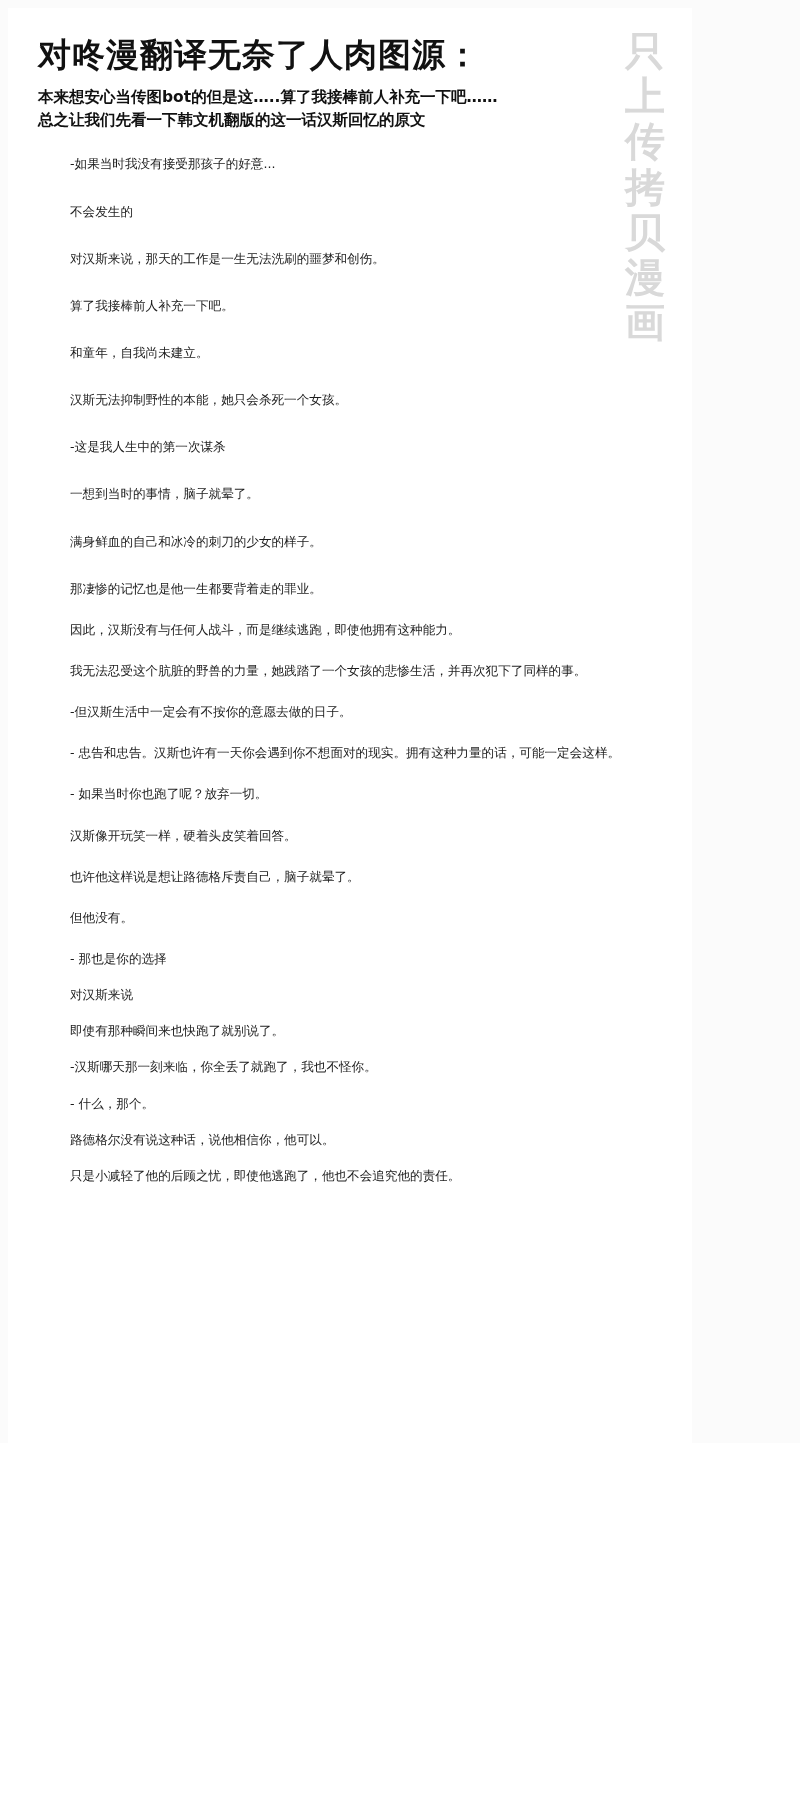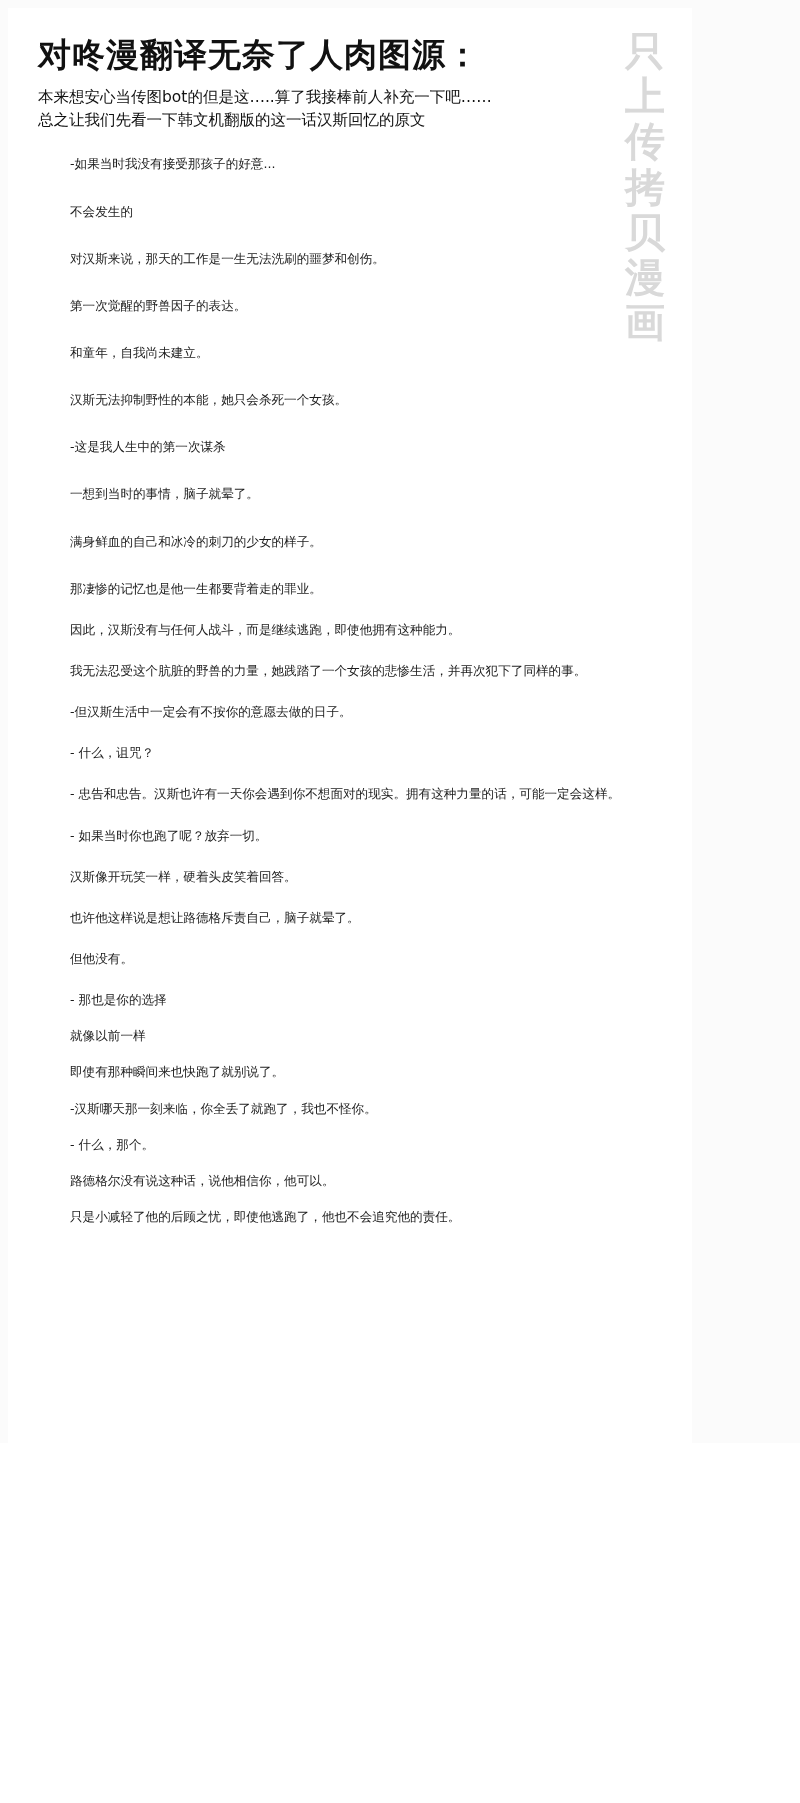--- a/index.html
+++ b/index.html
@@ -37,21 +37,21 @@
     font-weight: bold;
     font-size: 33px;
     letter-spacing: 1px;
     color: #111;
     line-height: 1.15;
     margin: 0;
     white-space: nowrap;
   }
   .subtitle {
     font-family: "DejaVu Sans", sans-serif;
-    font-weight: normal;
+    font-weight: bold;
     font-size: 15.5px;
     color: #111;
     line-height: 1.5;
     margin-top: 12px;
   }
   .subtitle div { white-space: nowrap; }
 
   .vertical-banner {
     position: absolute;
     right: 10px;
@@ -114,38 +114,37 @@
       <span>拷</span>
       <span>贝</span>
       <span>漫</span>
       <span>画</span>
     </div>
 
     <div class="body-text">
       <p class="para indent">-如果当时我没有接受那孩子的好意...</p>
       <p class="para indent">不会发生的</p>
       <p class="para indent">对汉斯来说，那天的工作是一生无法洗刷的噩梦和创伤。</p>
-      <p class="para indent">第一次觉醒的野兽因子的表达。</p>
+      <p class="para indent">算了我接棒前人补充一下吧。</p>
       <p class="para indent">和童年，自我尚未建立。</p>
       <p class="para indent">汉斯无法抑制野性的本能，她只会杀死一个女孩。</p>
       <p class="para indent">-这是我人生中的第一次谋杀</p>
       <p class="para indent">一想到当时的事情，脑子就晕了。</p>
       <p class="para indent">满身鲜血的自己和冰冷的刺刀的少女的样子。</p>
       <p class="para indent tight">那凄惨的记忆也是他一生都要背着走的罪业。</p>
       <p class="para indent tight">因此，汉斯没有与任何人战斗，而是继续逃跑，即使他拥有这种能力。</p>
       <p class="para indent tight">我无法忍受这个肮脏的野兽的力量，她践踏了一个女孩的悲惨生活，并再次犯下了同样的事。</p>
       <p class="para indent tight">-但汉斯生活中一定会有不按你的意愿去做的日子。</p>
-      <p class="para indent tight">- 什么，诅咒？</p>
       <p class="para indent tight">- 忠告和忠告。汉斯也许有一天你会遇到你不想面对的现实。拥有这种力量的话，可能一定会这样。</p>
       <p class="para indent tight">- 如果当时你也跑了呢？放弃一切。</p>
       <p class="para indent tight">汉斯像开玩笑一样，硬着头皮笑着回答。</p>
       <p class="para indent tight">也许他这样说是想让路德格斥责自己，脑子就晕了。</p>
       <p class="para indent tight">但他没有。</p>
       <p class="para indent tighter">- 那也是你的选择</p>
-      <p class="para indent tighter">就像以前一样</p>
+      <p class="para indent tighter">对汉斯来说</p>
       <p class="para indent tighter">即使有那种瞬间来也快跑了就别说了。</p>
       <p class="para indent tighter">-汉斯哪天那一刻来临，你全丢了就跑了，我也不怪你。</p>
       <p class="para indent tighter">- 什么，那个。</p>
       <p class="para indent tighter">路德格尔没有说这种话，说他相信你，他可以。</p>
       <p class="para indent tighter">只是小减轻了他的后顾之忧，即使他逃跑了，他也不会追究他的责任。</p>
     </div>
 
     <div class="watermark">拷贝漫堂</div>
   </div>
 </div>

